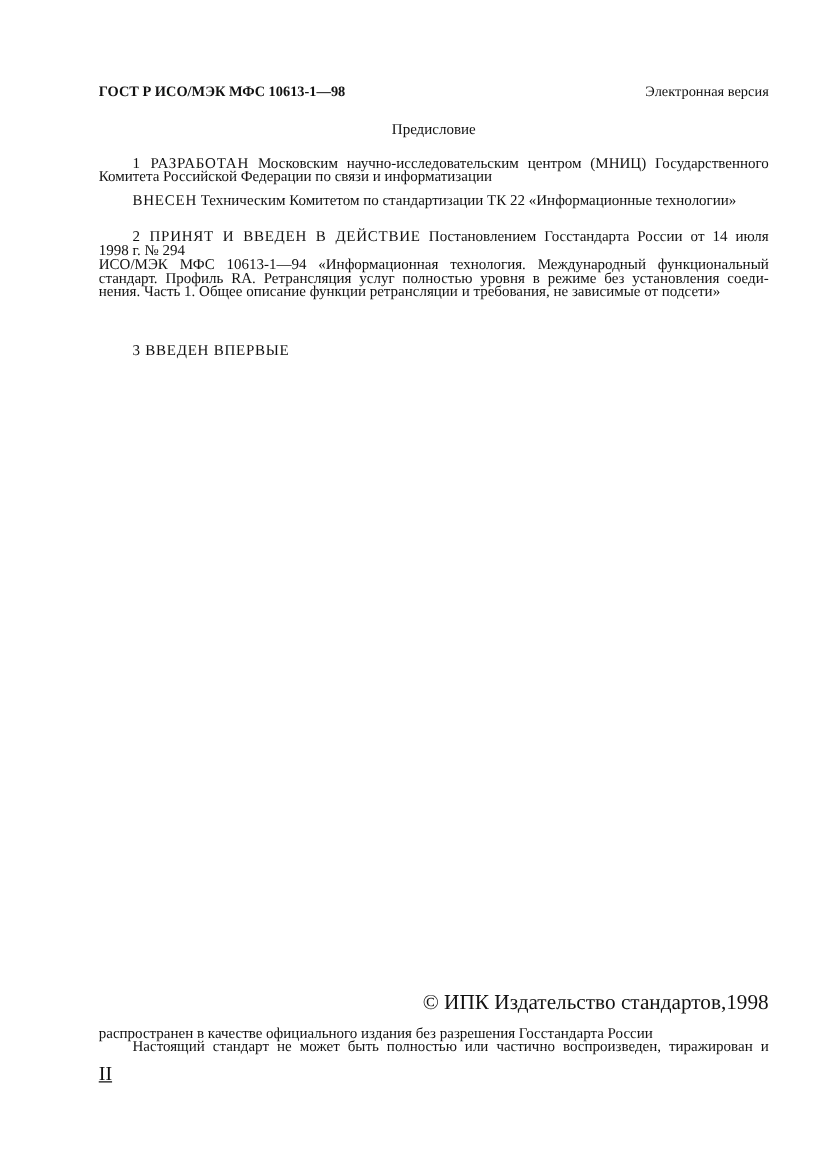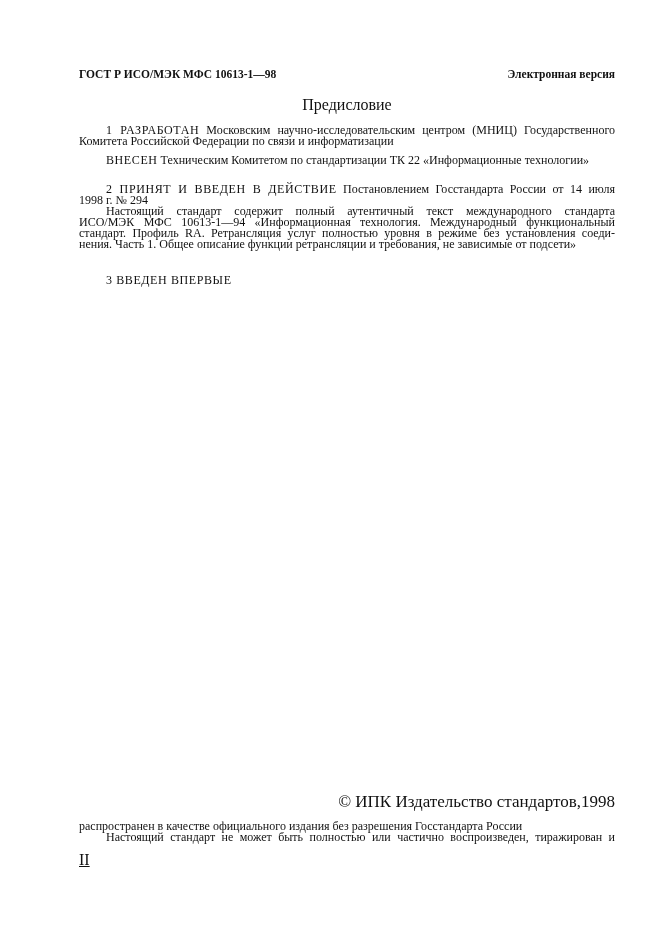--- a/index.html
+++ b/index.html
@@ -29,29 +29,29 @@
     }
     .header-left {
       left: 0;
       top: 68px;
       font-weight: bold;
       font-size: 11.5px;
     }
     .header-right {
       right: 0;
       top: 68px;
-      font-weight: bold;
+      font-weight: normal;
       font-size: 11.5px;
     }
     .title {
       left: 0;
       width: 536px;
       top: 96px;
       text-align: center;
-      font-size: 16px;
+      font-size: 12px;
     }
     .para {
       position: absolute;
       left: 0;
       width: 536px;
       font-size: 12px;
       line-height: 11px;
       text-align: justify;
     }
     .para .line {
@@ -106,21 +106,20 @@
   <div class="para p2">
     <span class="line indent last"><span class="spaced">ВНЕСЕН</span> <span>Техническим Комитетом по стандартизации ТК 22 «Информационные технологии»</span></span>
   </div>
 
   <div class="para p3">
     <span class="line indent"><span class="spaced">2 ПРИНЯТ И ВВЕДЕН В ДЕЙСТВИЕ</span> <span>Постановлением Госстандарта России от 14 июля</span></span>
     <span class="line last">1998 г. № 294</span>
   </div>
 
   <div class="para p4">
-    <span class="line indent">Настоящий стандарт содержит полный аутентичный текст международного стандарта</span>
     <span class="line">ИСО/МЭК МФС 10613-1—94 «Информационная технология. Международный функциональный</span>
     <span class="line">стандарт. Профиль RA. Ретрансляция услуг полностью уровня в режиме без установления соеди-</span>
     <span class="line last">нения. Часть 1. Общее описание функции ретрансляции и требования, не зависимые от подсети»</span>
   </div>
 
   <div class="para p5">
     <span class="line indent last spaced">3 ВВЕДЕН ВПЕРВЫЕ</span>
   </div>
 
   <div class="abs copyright">© ИПК Издательство стандартов,1998</div>

